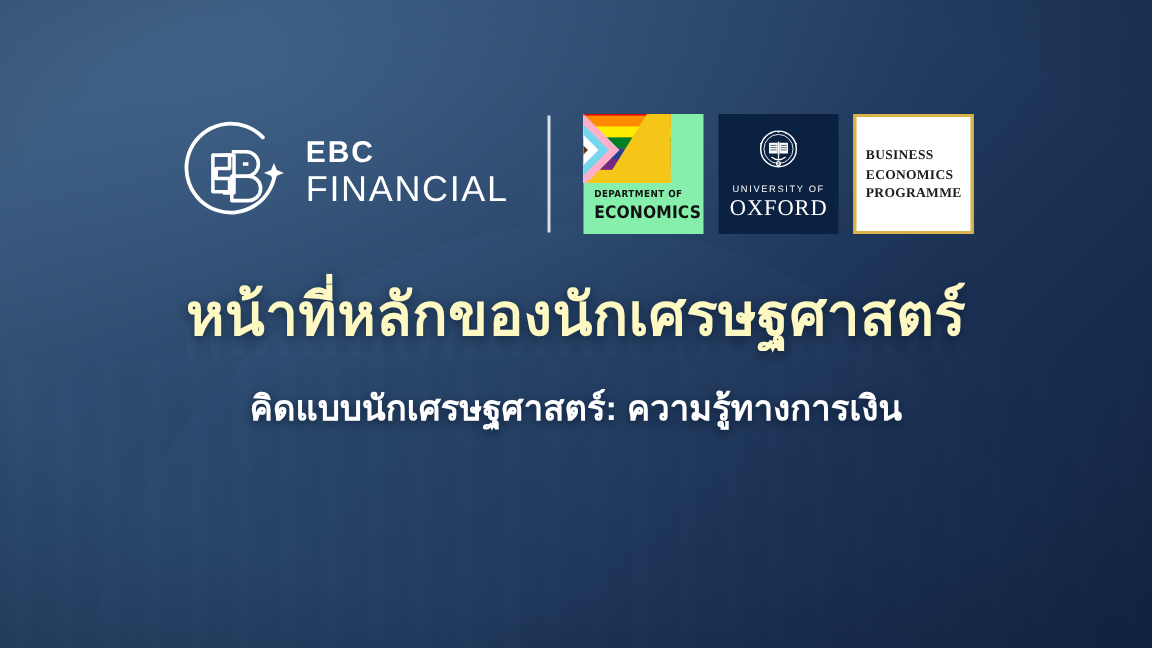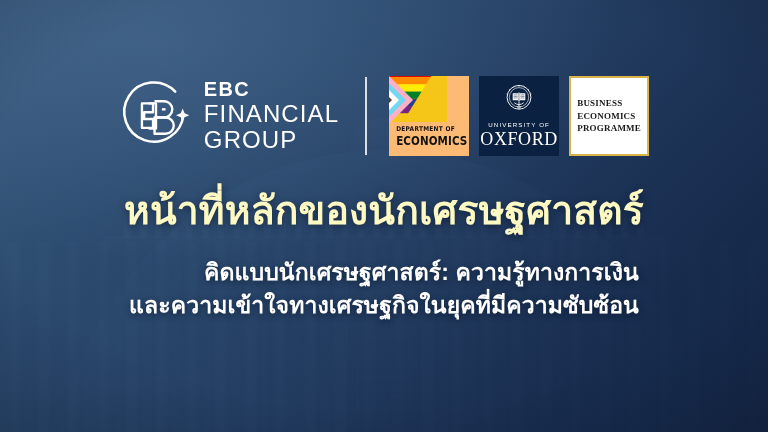--- a/index.html
+++ b/index.html
@@ -135,36 +135,36 @@
   .divider {
     width:2px; height:78px; background:rgba(255,255,255,.82);
     margin:0 22px 0 26px;
   }
 
   .partners { display:flex; align-items:center; gap:10px; }
 
   .plogo { width:80px; height:80px; position:relative; overflow:hidden; }
 
   
-  .p-econ { background:#fdba74; }
+  .p-econ { background:#86efac; }
   .p-econ .flagwrap { position:absolute; left:0; top:0; width:58px; height:46px; overflow:hidden; }
   .p-econ .stripes { position:absolute; left:-12px; top:-6px; width:92px; height:58px; }
   .p-econ .chev { position:absolute; left:-20px; top:-4px; width:52px; height:56px; }
   .p-econ .txt {
     position:absolute; left:7px; bottom:8px; color:#121212; text-align:left;
     font-family:"DejaVu Sans Condensed","Liberation Sans",sans-serif;
   }
   .p-econ .t1 { font-size:6.5px; font-weight:700; letter-spacing:.3px; }
   .p-econ .t2 { font-size:11.5px; font-weight:800; letter-spacing:.1px; margin-top:1px; }
 
   
   .p-ox { background:#0b2141; display:flex; flex-direction:column; align-items:center; justify-content:center; }
   .p-ox .crest { width:34px; height:34px; }
   .p-ox .t1 { color:#fff; font-size:6.2px; letter-spacing:1.1px; margin-top:5px; }
-  .p-ox .t2 { color:#fff; font-size:18px; letter-spacing:.6px; font-family:"Liberation Serif","DejaVu Serif",serif; margin-top:1px; }
+  .p-ox .t2 { color:#fff; font-size:15px; letter-spacing:.6px; font-family:"Liberation Serif","DejaVu Serif",serif; margin-top:1px; }
 
   
   .p-bep {
     background:#ffffff; border:2px solid #d8b44a;
     display:flex; align-items:center; justify-content:center;
   }
   .p-bep .txt {
     color:#1b1b1b; text-align:left; line-height:1.38;
     font-family:Liberation Serif, serif;
     font-size:9px; font-weight:700; letter-spacing:.2px;
@@ -299,21 +299,20 @@
               <path d="M58 41 h5"></path>
             </g>
             <g fill="#ffffff">
               <path d="M86 40 l2.6 6.4 6.4 2.6 -6.4 2.6 -2.6 6.4 -2.6 -6.4 -6.4 -2.6 6.4 -2.6 z"></path>
             </g>
           </svg>
         </span>
         <span class="ebc-words">
           <span class="l1">EBC</span><br>
           <span class="l2">FINANCIAL</span><br>
-          <span class="l3">GROUP</span>
         </span>
       </div>
 
       <span class="divider"></span>
 
       <div class="partners">
 
         <div class="plogo p-econ">
           <span class="flagwrap">
             <svg class="stripes" viewBox="0 0 92 58" preserveAspectRatio="none" aria-hidden="true">
@@ -388,17 +387,16 @@
           </span>
         </div>
 
       </div>
     </div>
 
     <h1 class="headline">หน้าที่หลักของนักเศรษฐศาสตร์</h1>
 
     <div class="subtitle">
       <span class="sl">คิดแบบนักเศรษฐศาสตร์: ความรู้ทางการเงิน</span>
-      <span class="sl">และความเข้าใจทางเศรษฐกิจในยุคที่มีความซับซ้อน</span>
     </div>
 
   </div>
 </div>
 
 </body></html>

